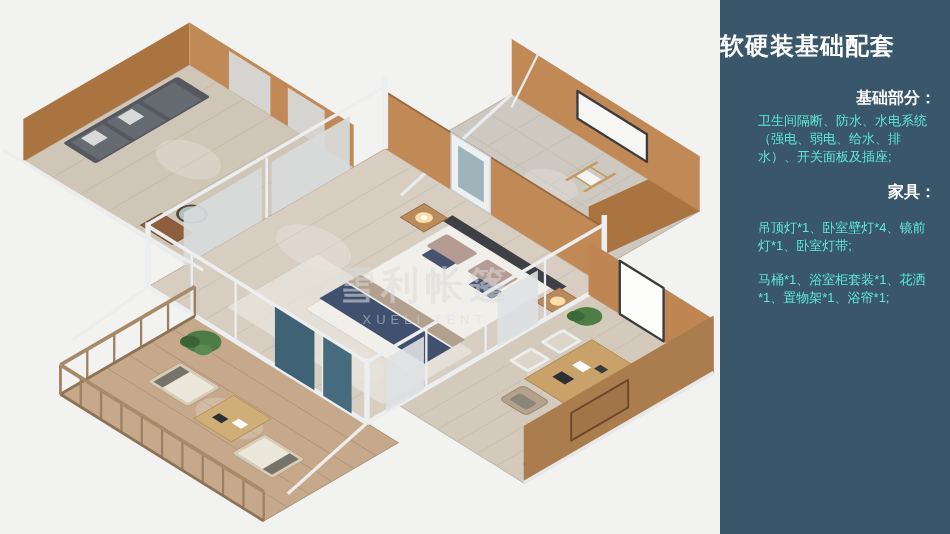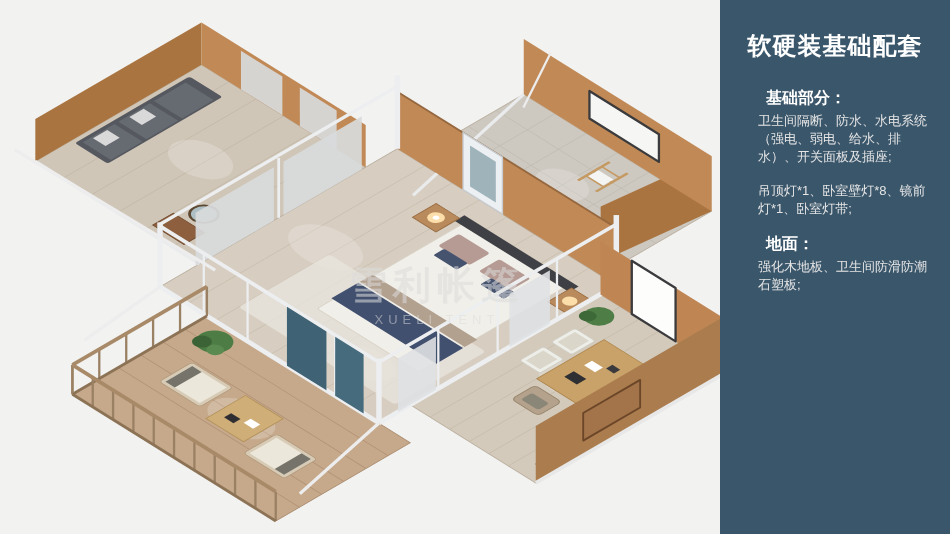--- a/index.html
+++ b/index.html
@@ -1,23 +1,23 @@
 <!DOCTYPE html>
 <html><head>
 <meta charset="utf-8">
 <style>
   html,body{margin:0;padding:0;background:#e8e8e8;font-family:"Liberation Sans",sans-serif;}
   .stage{position:relative;width:950px;height:534px;overflow:hidden;background:#f2f2f1;}
-  .render{position:absolute;left:0;top:0;width:720px;height:534px;margin-left:12px;}
+  .render{position:absolute;left:0;top:0;width:720px;height:534px;}
   .panel{position:absolute;left:720px;top:0;width:230px;height:534px;box-sizing:border-box;
          padding-top:30px;color:#ffffff;}
-  .panel h1{font-size:24px;font-weight:bold;margin:0 0 26px 0;text-align:center;letter-spacing:1px;}
+  .panel h1{font-size:24px;font-weight:bold;margin:0 0 26px 0;letter-spacing:1px;}
   .panel section{margin:0 14px 16px 38px;}
-  .panel h2{font-size:16px;font-weight:bold;margin:0 0 3px 8px;color:#ffffff;}
-  .panel p{font-size:13px;line-height:1.38;margin:0;color:#e5e5e5;}
+  .panel h2{font-size:16px;font-weight:bold;margin:0 0 3px 0;color:#ffffff;text-align:right;}
+  .panel p{font-size:13px;line-height:1.38;margin:0;color:#5eead4;}
   svg text{font-family:"Liberation Sans",sans-serif;}
 </style>
 </head>
 <body>
 
 <div class="stage" style="background-color: rgb(242, 242, 241);">
 
   <div class="render">
     <svg width="720" height="534" viewBox="0 0 720 534">
       <g transform="translate(10,20) scale(0.92)">
@@ -240,27 +240,25 @@
 
   <aside class="panel" style="background-color: rgb(58, 86, 107);">
     <h1>软硬装基础配套</h1>
 
     <section>
       <h2>基础部分：</h2>
       <p>卫生间隔断、防水、水电系统（强电、弱电、给水、排水）、开关面板及插座;</p>
     </section>
 
     <section>
-    </section>
-
-    <section>
-      <p>吊顶灯*1、卧室壁灯*8、镜前灯*1、卧室灯带;</p>
-    </section>
-
-    <section>
-    </section>
-
-    <section>
-      <h2>地面：</h2>
-      <p>强化木地板、卫生间防滑防潮石塑板;</p>
-    </section>
+      <h2>家具：</h2>
+    </section>
+
+    <section>
+      <p>吊顶灯*1、卧室壁灯*4、镜前灯*1、卧室灯带;</p>
+    </section>
+
+    <section>
+      <p>马桶*1、浴室柜套装*1、花洒*1、置物架*1、浴帘*1;</p>
+    </section>
+
   </aside>
 </div>
 
 </body></html>

